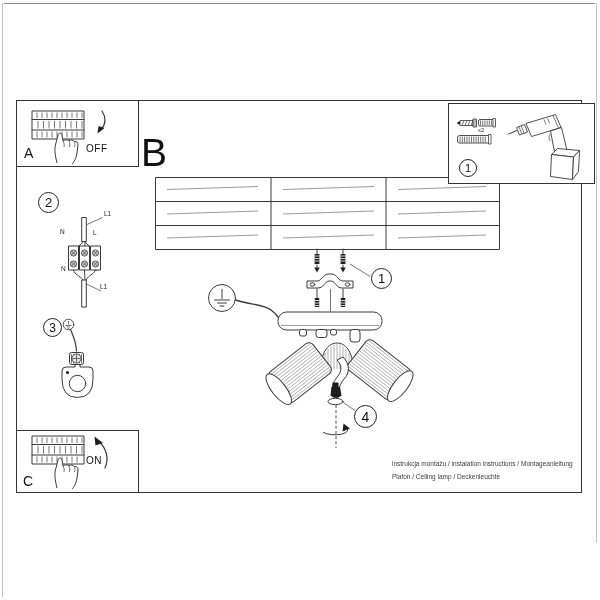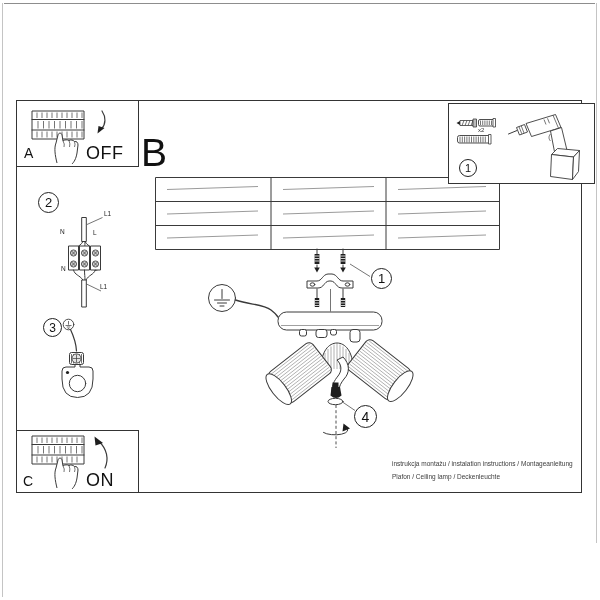--- a/index.html
+++ b/index.html
@@ -5,21 +5,21 @@
   html,body{margin:0;padding:0;background:#fff;}
   .stage{position:relative;width:600px;height:600px;background:#fff;overflow:hidden;
          font-family:"Liberation Sans",sans-serif;color:#1f1f1f;}
   .edge{position:absolute;background:#c4c4c4;}
   .frame{position:absolute;border:1px solid #343434;box-sizing:border-box;background:transparent;}
   .wbox{position:absolute;border:1px solid #343434;box-sizing:border-box;background:#fff;}
   .circ{position:absolute;border:1.3px solid #222;border-radius:50%;background:#fff;
         display:flex;align-items:center;justify-content:center;color:#111;z-index:8;box-sizing:border-box;}
   .biglabel{position:absolute;font-size:39px;font-weight:400;line-height:1;color:#111;}
   .boxletter{position:absolute;font-size:14px;color:#111;}
-  .statetxt{position:absolute;font-size:18px;letter-spacing:.5px;color:#111;}
+  .statetxt{position:absolute;font-size:10px;letter-spacing:.5px;color:#111;}
   .wlabel{position:absolute;font-size:6.5px;color:#222;line-height:1;}
   .qty{position:absolute;font-size:6px;color:#333;line-height:1;}
   .footer{position:absolute;font-size:6.5px;line-height:12.5px;color:#3b3b3b;white-space:nowrap;}
   .footer span{display:block;}
   svg{position:absolute;overflow:visible;}
   svg *{vector-effect:non-scaling-stroke;}
   .s{stroke:#3a3a3a;stroke-width:1;fill:none;stroke-linecap:round;stroke-linejoin:round;}
   .sw{stroke:#3a3a3a;stroke-width:1;fill:#fff;stroke-linejoin:round;}
   .dk{fill:#1e1e1e;stroke:none;}
   .thin{stroke:#3a3a3a;stroke-width:.7;fill:none;}
@@ -263,21 +263,21 @@
       <g transform="translate(0,-5)">
         <path class="sw" d="M40,62 C38,54 37,47 39,42 L41,34 C41.5,31.5 44.5,31.5 45,34 L46,40 C48,38.5 50,38.5 52,39.5 C54,38.5 56,39 57.5,40.5 C59.5,40 61,41.5 61,44 L60,52 C59,58 57,61 55,63"></path>
         <path class="thin" d="M46,40 Q48,43 47,46 M52,39.5 Q53.5,43 52.5,46 M57.5,40.5 Q58.5,43.5 57.5,46"></path>
       </g>
       <g>
         <path class="s" d="M88,37 C92,28 90,18 82,10.5" style="stroke-width:1.2;"></path>
         <polygon class="dk" points="78.5,14.5 86,12 77.5,5.5"></polygon>
       </g>
     </svg>
     <span class="boxletter" style="left:6px;top:42px;">C</span>
-    <span class="statetxt" style="left:69px;top:39px;">ON</span>
+    <span class="statetxt" style="left:69px;top:24px;">ON</span>
   </div>
 
   <div class="footer" style="left:392px;top:458px;width:195px;">
     <span>instrukcja montażu / instalation instructions / Montageanleitung</span>
     <span>Plafon / Ceiling lamp / Deckenleuchte</span>
   </div>
 
 </div>
 
 </body></html>

